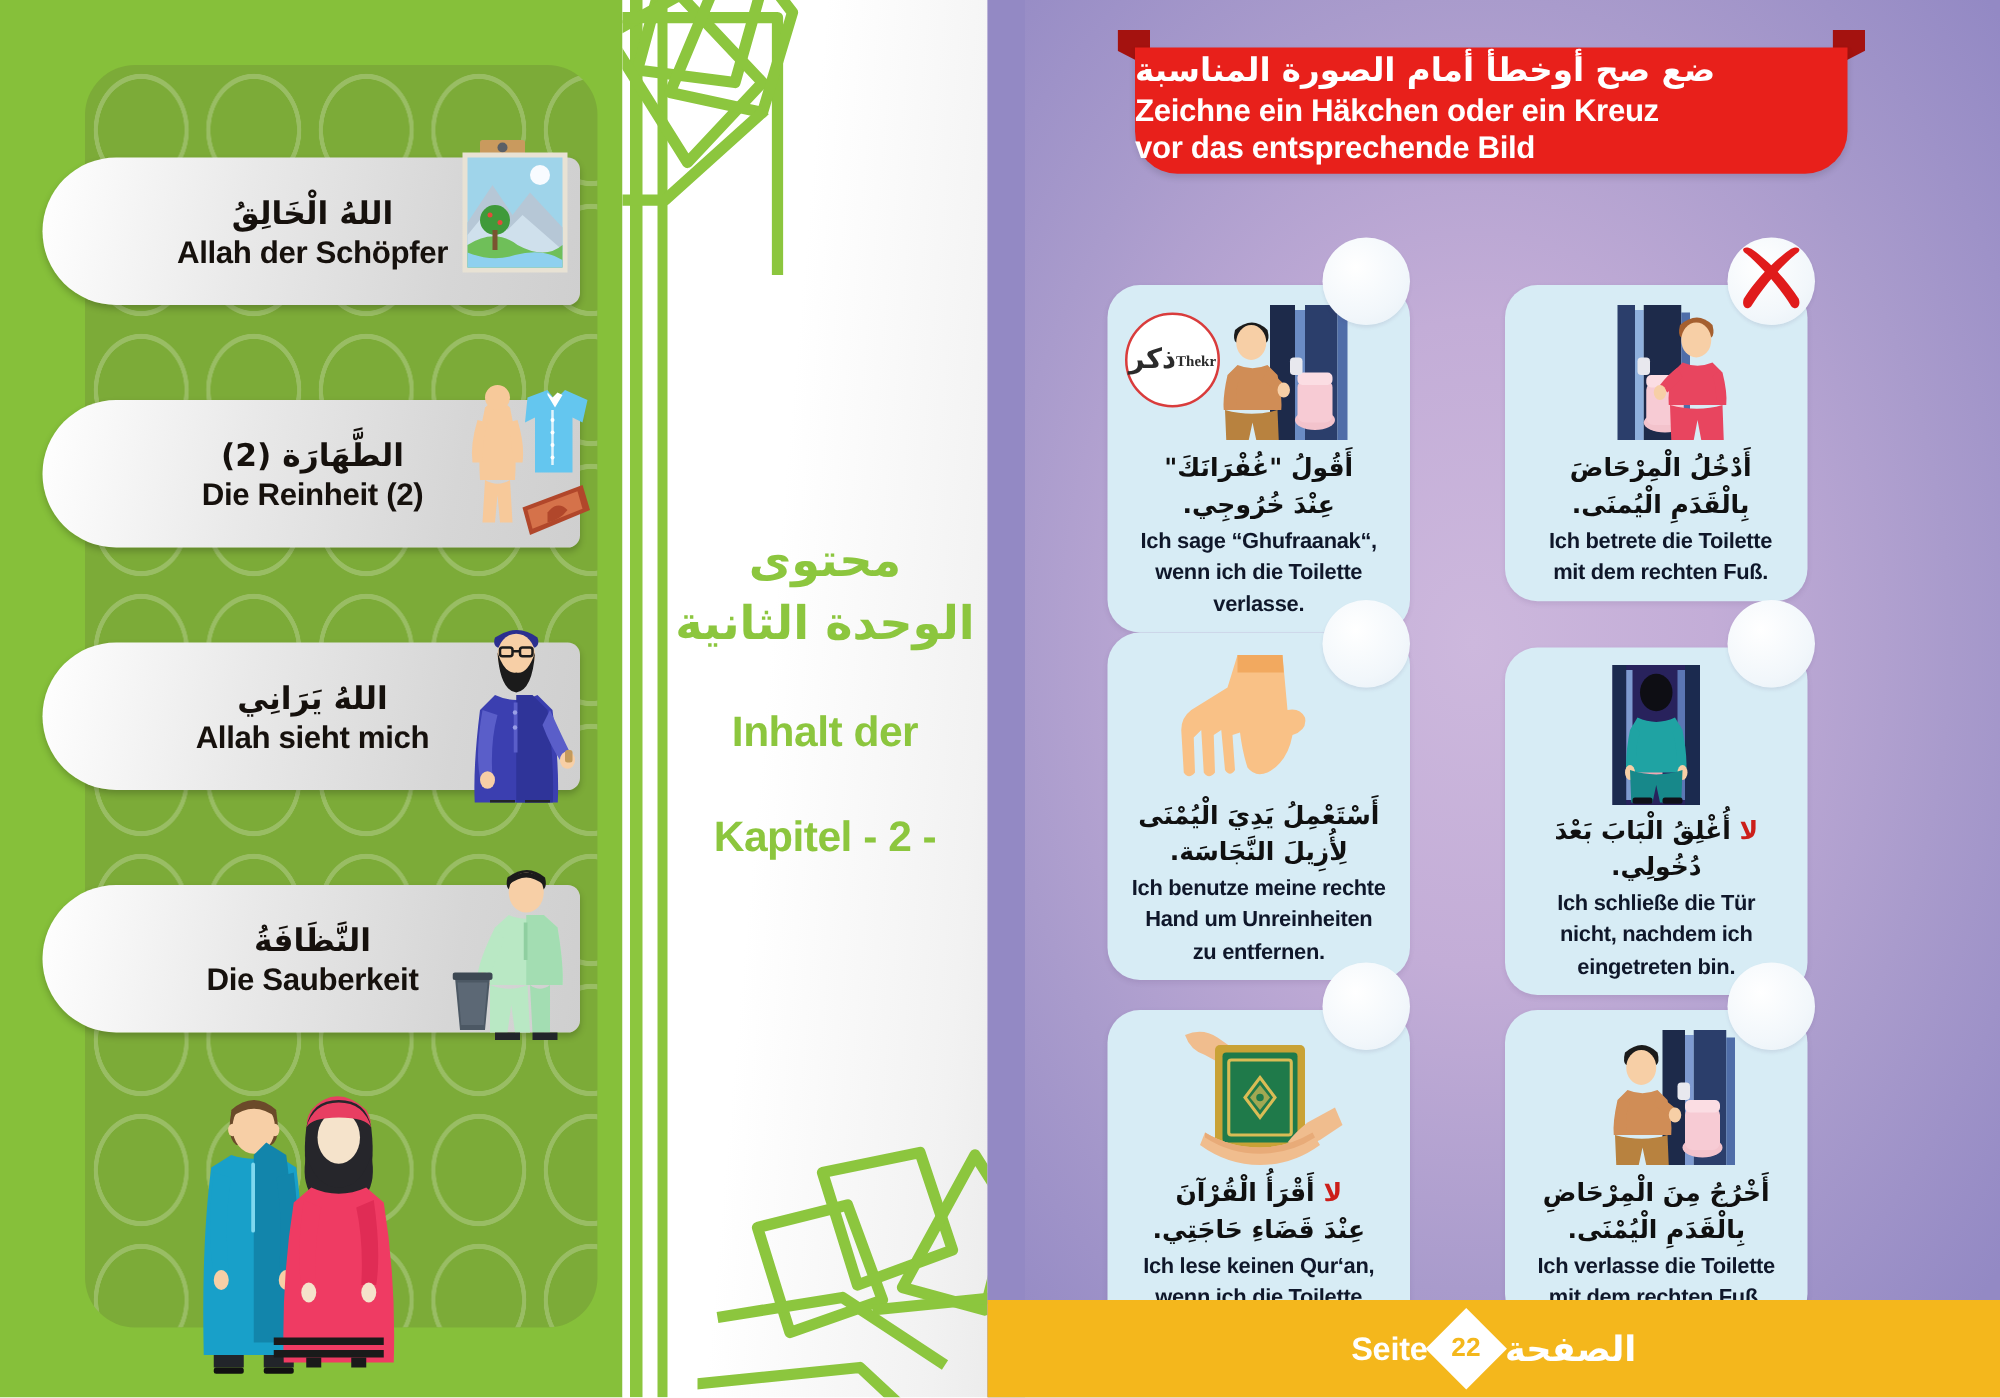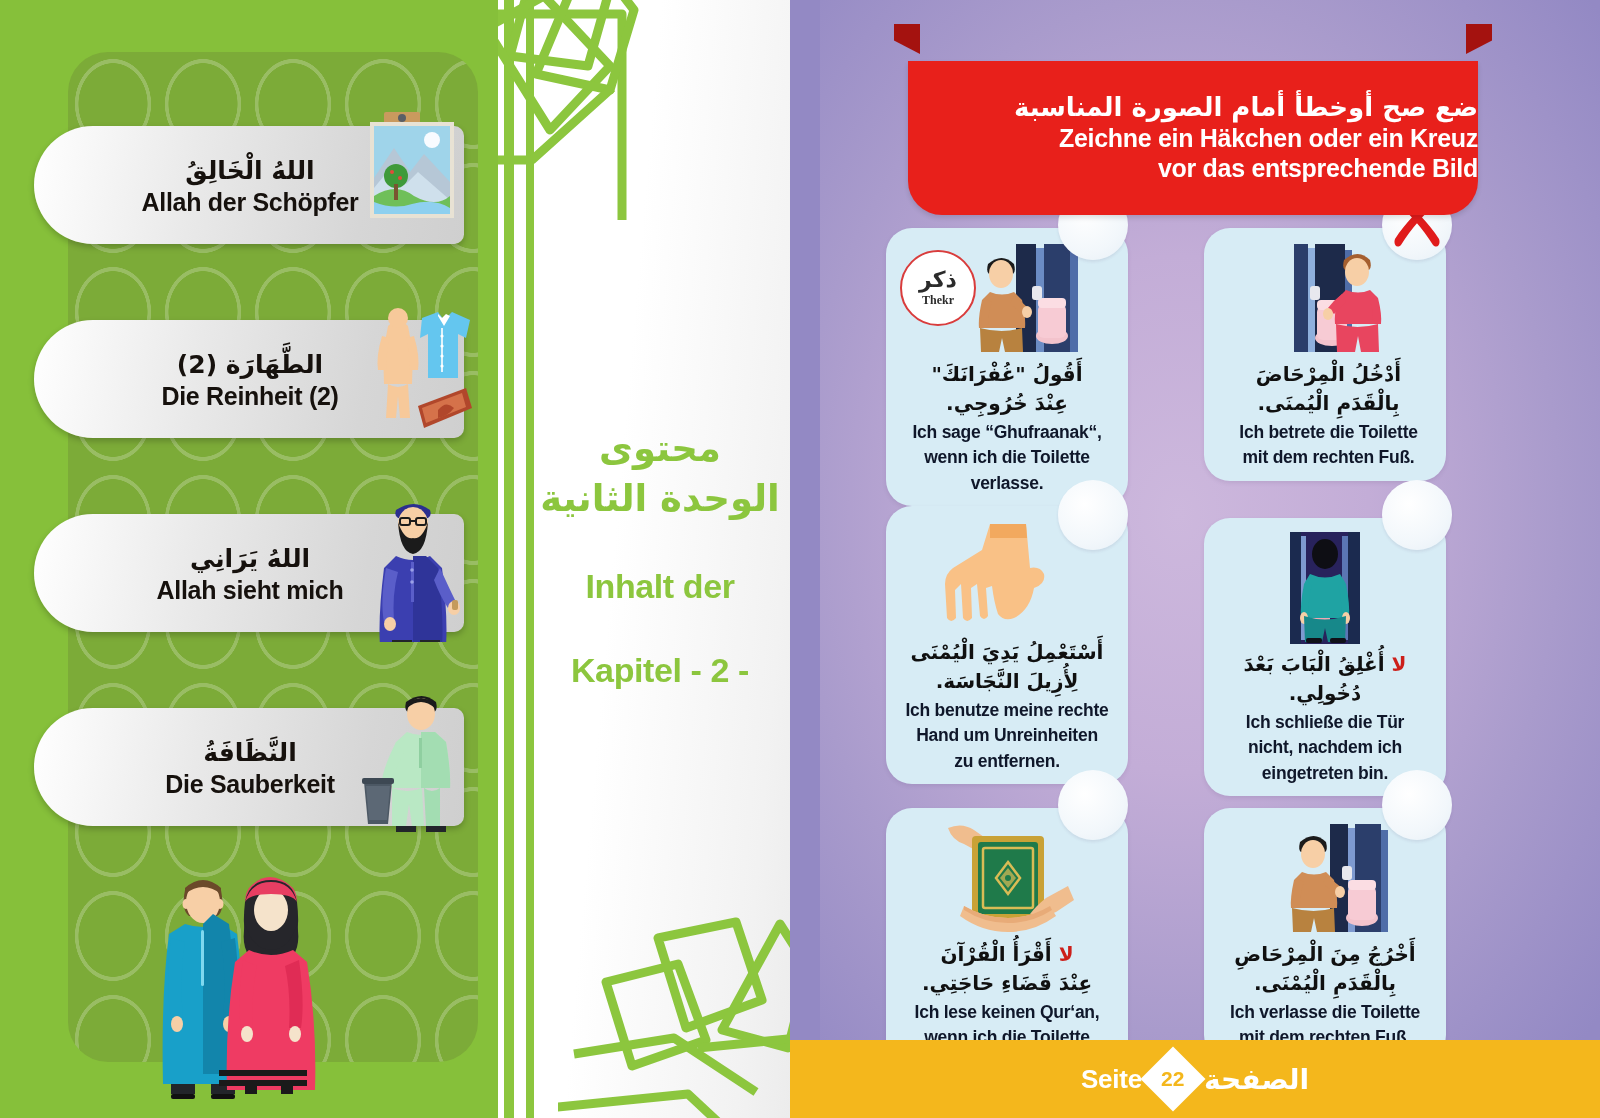--- a/index.html
+++ b/index.html
@@ -78,27 +78,26 @@
   
   .right-panel{
     position:absolute;left:790px;top:0;width:810px;height:1118px;
     background:
       radial-gradient(ellipse 560px 760px at 48% 46%, #cdb8dd 0%, #c3add7 34%, #a99bcc 68%, #9389c4 100%);
     overflow:hidden;
   }
   .purple-left-edge{position:absolute;left:0;top:0;width:30px;height:1118px;background:#9389c4;}
 
   .red-banner{
-    position:absolute;left:118px;top:38px;width:570px;height:154px;
+    position:absolute;left:118px;top:38px;width:570px;height:101px;
     background:#e8201b;color:#fff;text-align:center;
     border-radius:0 0 34px 34px;
-    display:flex;flex-direction:column;align-items:flex-end;justify-content:center;
+    display:flex;flex-direction:column;align-items:flex-start;justify-content:center;
     box-shadow:0 3px 5px rgba(0,0,0,0.12);
     z-index:5;
-    margin-top:23px;
   }
   .red-banner .ar{
     font-family:"DejaVu Sans","Liberation Sans",sans-serif;
     font-size:26px;font-weight:700;direction:rtl;line-height:1.15;margin-bottom:2px;
   }
   .red-banner .de{font-size:25px;font-weight:700;line-height:1.18;letter-spacing:-0.3px;}
   .ribbon-l,.ribbon-r{position:absolute;top:24px;width:26px;height:30px;background:#a4120f;z-index:4;}
   .ribbon-l{left:104px;clip-path:polygon(0 0,100% 0,100% 100%,0 55%);}
   .ribbon-r{left:676px;clip-path:polygon(0 0,100% 0,100% 55%,0 100%);}
 
@@ -128,21 +127,21 @@
     z-index:3;
   }
   .mark-cross{
     position:absolute;width:70px;height:70px;z-index:4;
     display:flex;align-items:center;justify-content:center;
   }
 
   .thekr-badge{
     position:absolute;left:14px;top:22px;width:72px;height:72px;border-radius:50%;
     background:#fff;border:2px solid #d93c3c;
-    display:flex;flex-direction:column;align-items:center;justify-content:center;
+    display:flex;flex-direction:row;align-items:center;justify-content:center;
   }
   .thekr-badge .g{font-family:"DejaVu Sans","Liberation Sans",sans-serif;font-size:22px;font-weight:700;color:#2b2b2b;line-height:1;}
   .thekr-badge .t{font-family:"Liberation Serif","DejaVu Serif",serif;font-size:12px;font-weight:700;color:#2b2b2b;margin-top:2px;}
 
   
   .footer{
     position:absolute;left:790px;bottom:0;width:810px;height:78px;
     background:#f4b71c;display:flex;align-items:center;justify-content:center;gap:0px;
   }
   .footer .seite{color:#fff;font-size:26px;font-weight:700;letter-spacing:-0.2px;}

